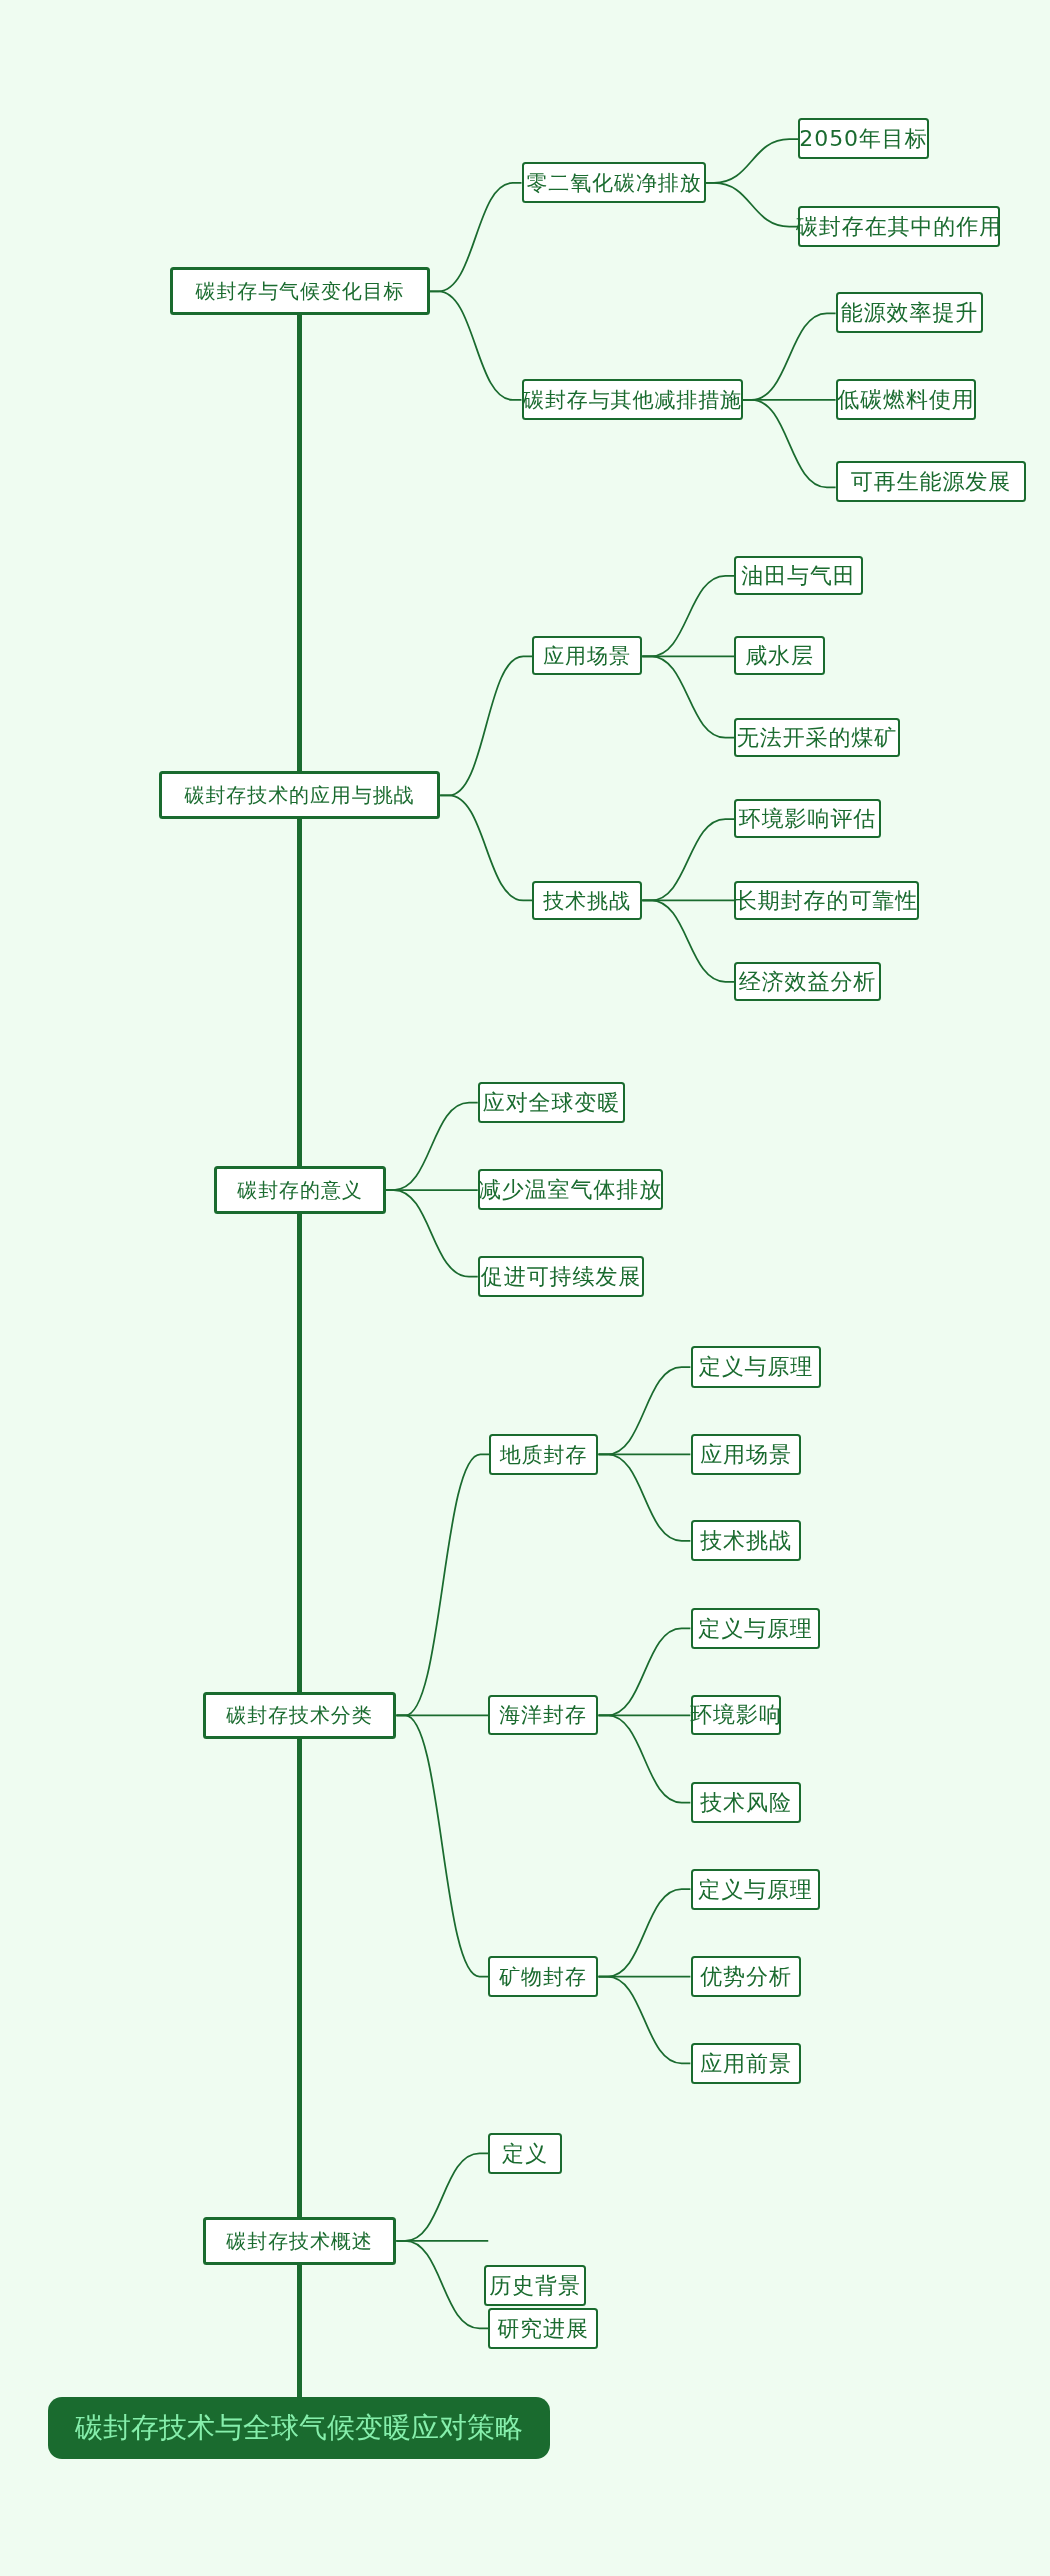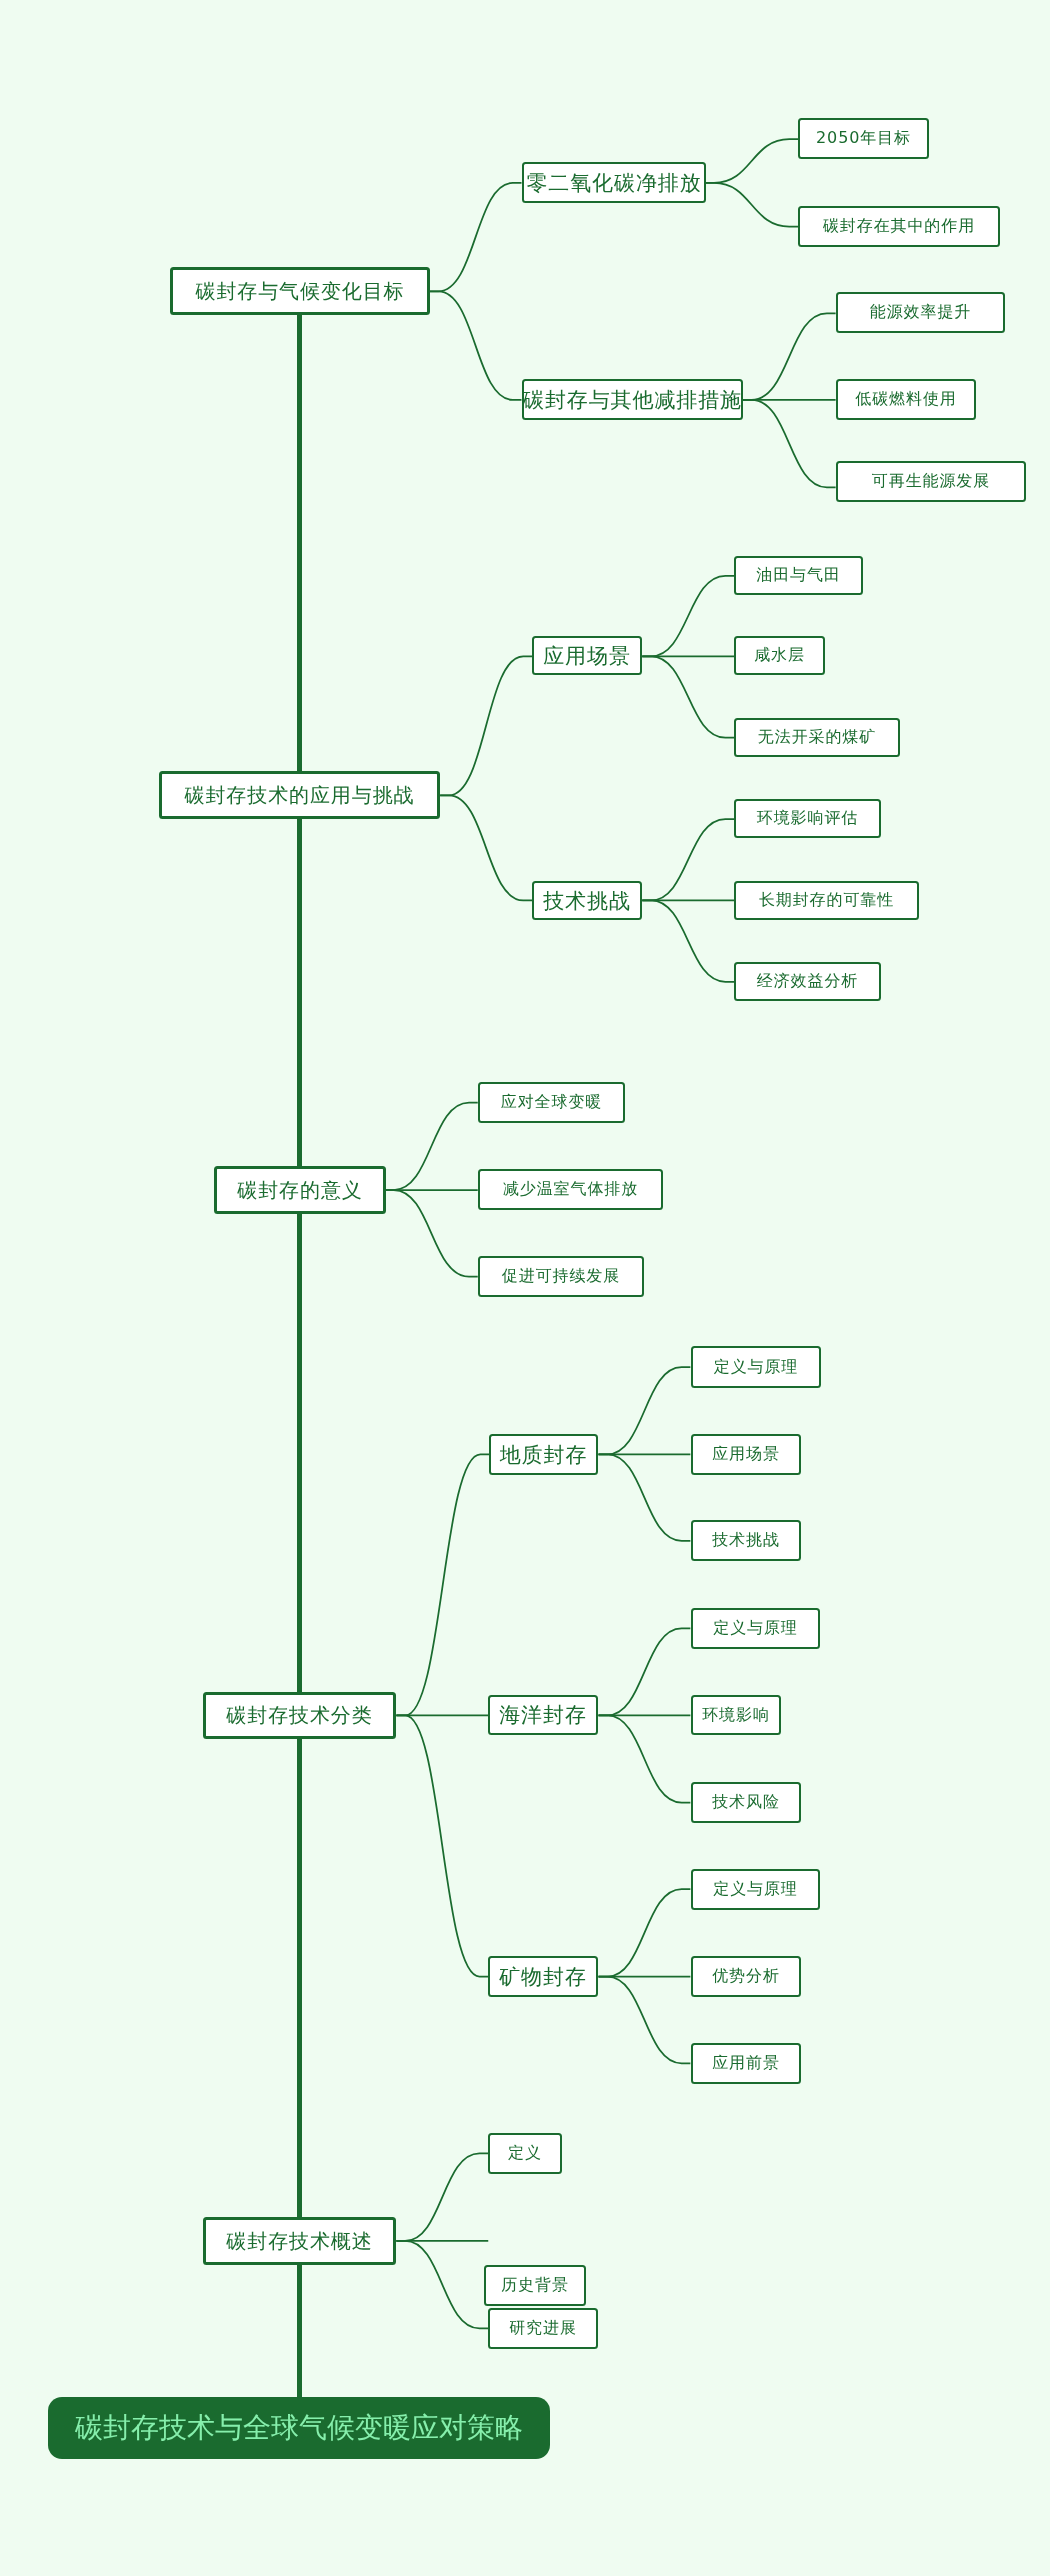--- a/index.html
+++ b/index.html
@@ -11,21 +11,21 @@
   #links { position: absolute; left: 0; top: 0; width: 1050px; height: 2576px; pointer-events: none; }
   .trunk { position: absolute; left: 297px; top: 298px; width: 5.3px; height: 2101px; background: #1a6b2f; }
   .node {
     position: absolute; box-sizing: border-box; background: #ffffff;
     border: 2.6px solid #1a6b2f; border-radius: 3.5px; color: #1a6b2f;
     display: flex; align-items: center; justify-content: center;
     white-space: nowrap; letter-spacing: 0.9px; cursor: pointer;
   }
   .l1 { font-size: 20px; border-width: 3.5px; }
   .l2 { font-size: 21px; }
-  .l3 { font-size: 16px; }
+  .l3 { font-size: 22px; }
   .root {
     position: absolute; box-sizing: border-box; background: #1a6b2f; color: #86efac;
     border-radius: 14px; font-size: 28px; display: flex; align-items: center;
     justify-content: center; white-space: nowrap; cursor: pointer;
   }
 </style>
 </head>
 <body>
 
 <svg id="links" viewBox="0 0 1200 2943" width="1050" height="2576">
@@ -63,21 +63,21 @@
     <path d="M453,2560.5 L463,2560.5 C505.5,2560.5 505.5,2560.5 548,2560.5 L558,2560.5" fill="none" stroke="#1a6b2f" stroke-width="2"></path>
     <path d="M453,2560.5 L463,2560.5 C505.5,2560.5 505.5,2660.5 548,2660.5 L558,2660.5" fill="none" stroke="#1a6b2f" stroke-width="2"></path>
   </svg>
 <div class="trunk"></div>
 
 <div class="node l1" id="n0" style="left:170px;top:267px;width:260px;height:48px;">碳封存与气候变化目标</div>
 <div class="node l2" id="n0-0" style="left:522px;top:162px;width:184px;height:41px;">零二氧化碳净排放</div>
 <div class="node l3" id="n0-0-0" style="left:798px;top:118px;width:131px;height:41px;">2050年目标</div>
 <div class="node l3" id="n0-0-1" style="left:798px;top:206px;width:202px;height:41px;">碳封存在其中的作用</div>
 <div class="node l2" id="n0-1" style="left:522px;top:379px;width:221px;height:41px;">碳封存与其他减排措施</div>
-<div class="node l3" id="n0-1-0" style="left:836px;top:292px;width:169px;height:41px;">能源效率提升</div>
+<div class="node l3" id="n0-1-0" style="left:836px;top:292px;width:147px;height:41px;">能源效率提升</div>
 <div class="node l3" id="n0-1-1" style="left:836px;top:379px;width:140px;height:41px;">低碳燃料使用</div>
 <div class="node l3" id="n0-1-2" style="left:836px;top:461px;width:190px;height:41px;">可再生能源发展</div>
 
 <div class="node l1" id="n1" style="left:159px;top:771px;width:281px;height:48px;">碳封存技术的应用与挑战</div>
 <div class="node l2" id="n1-0" style="left:532px;top:636px;width:110px;height:39px;">应用场景</div>
 <div class="node l3" id="n1-0-0" style="left:734px;top:556px;width:129px;height:39px;">油田与气田</div>
 <div class="node l3" id="n1-0-1" style="left:734px;top:636px;width:91px;height:39px;">咸水层</div>
 <div class="node l3" id="n1-0-2" style="left:734px;top:718px;width:166px;height:39px;">无法开采的煤矿</div>
 <div class="node l2" id="n1-1" style="left:532px;top:881px;width:110px;height:39px;">技术挑战</div>
 <div class="node l3" id="n1-1-0" style="left:734px;top:799px;width:147px;height:39px;">环境影响评估</div>

